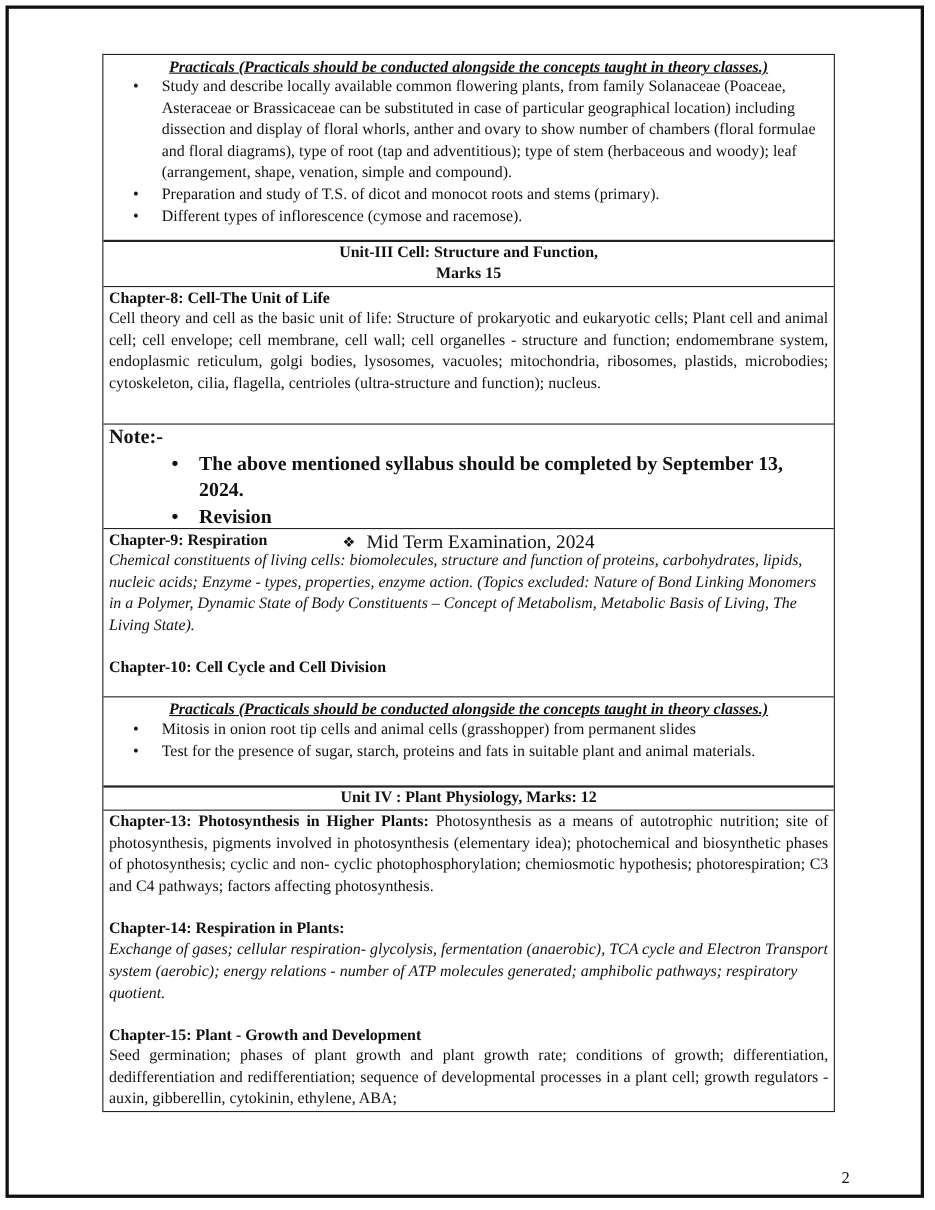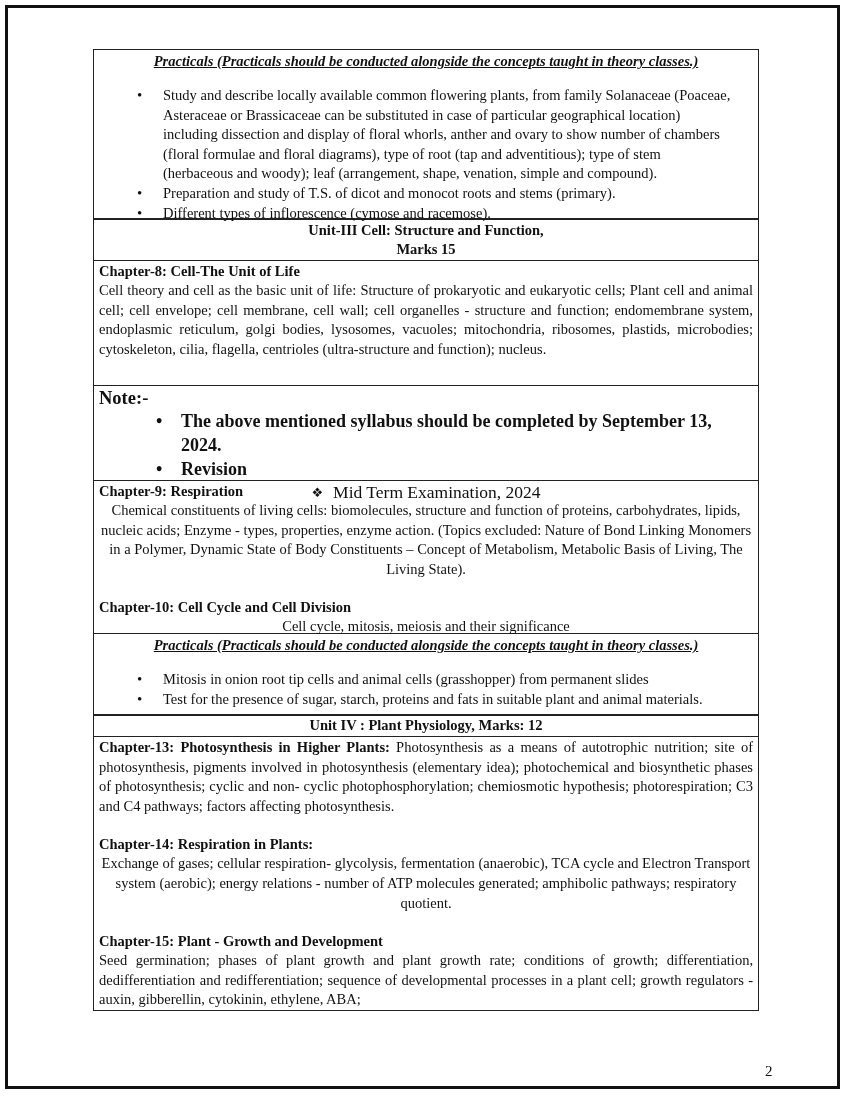--- a/index.html
+++ b/index.html
@@ -7,27 +7,27 @@
          font-family: "Liberation Serif", "DejaVu Serif", serif; color: #111; }
   .page-frame { position: absolute; left: 5px; top: 5px; width: 835px; height: 1084px;
                 border: 3px solid #111; box-sizing: border-box; }
   .syllabus-table { position: absolute; left: 93px; top: 49px; width: 666px;
                     border: 1.5px solid #222; box-sizing: border-box; }
   .row { border-bottom: 1.5px solid #222; box-sizing: border-box; padding: 1px 5px 2px 5px; }
   .row:last-child { border-bottom: none; }
   .row.thick { border-bottom: 2.5px solid #222; }
   .prac-title { text-align: center; font-weight: bold; font-style: italic; text-decoration: underline;
                 font-size: 14.5px; line-height: 18px; margin-top: 1px; }
-  ul.bullets { margin: 16px; padding: 0 0 0 48px; list-style: none; }
+  ul.bullets { margin: 0; padding: 0 0 0 48px; list-style: none; }
   ul.bullets li { position: relative; font-size: 14.5px; line-height: 19.6px; padding-right: 6px; }
   ul.bullets li::before { content: "\2022"; position: absolute; left: -26px; top: 0; font-size: 15px; }
   .unit-head { text-align: center; font-weight: bold; font-size: 14.5px; line-height: 19px; }
   .chap-title { font-weight: bold; font-size: 14.5px; line-height: 19px; }
   .body-text { font-size: 14.5px; line-height: 19.6px; text-align: justify; }
-  .body-text.left { text-align: center; }
+  .body-text.left { text-align: left; font-style: italic; }
   .gap { height: 19px; }
   .note-title { font-weight: bold; font-size: 18.5px; line-height: 22px; margin-top: 0; }
   ul.note-bullets { margin: 0; padding: 0 0 0 50px; list-style: none; }
   ul.note-bullets li { position: relative; font-weight: bold; font-size: 18px; line-height: 24px; margin-left: 32px; }
   ul.note-bullets li::before { content: "\2022"; position: absolute; left: -25px; top: 0; }
   .midterm { text-align: center; font-weight: normal; font-size: 17.5px; line-height: 22px; }
   .midterm .diamond { font-size: 13px; margin-right: 10px; vertical-align: 1px; }
   .page-number { position: absolute; left: 765px; top: 1063px; font-size: 15px; }
 </style>
 </head>
@@ -65,21 +65,20 @@
     <div class="midterm">
       <span class="diamond">❖</span><span>Mid Term Examination, 2024</span>
     </div>
   </div>
 
   <div class="row" style="height:153px;">
     <div class="chap-title">Chapter-9: Respiration</div>
     <div class="body-text left">Chemical constituents of living cells: biomolecules, structure and function of proteins, carbohydrates, lipids, nucleic acids; Enzyme - types, properties, enzyme action. (Topics excluded: Nature of Bond Linking Monomers in a Polymer, Dynamic State of Body Constituents – Concept of Metabolism, Metabolic Basis of Living, The Living State).</div>
     <div class="gap"></div>
     <div class="chap-title">Chapter-10: Cell Cycle and Cell Division</div>
-    <div class="body-text left">Cell cycle, mitosis, meiosis and their significance</div>
   </div>
 
   <div class="row thick" style="height:82px;">
     <div class="prac-title">Practicals (Practicals should be conducted alongside the concepts taught in theory classes.)</div>
     <ul class="bullets">
       <li>Mitosis in onion root tip cells and animal cells (grasshopper) from permanent slides</li>
       <li>Test for the presence of sugar, starch, proteins and fats in suitable plant and animal materials.</li>
     </ul>
   </div>
 

